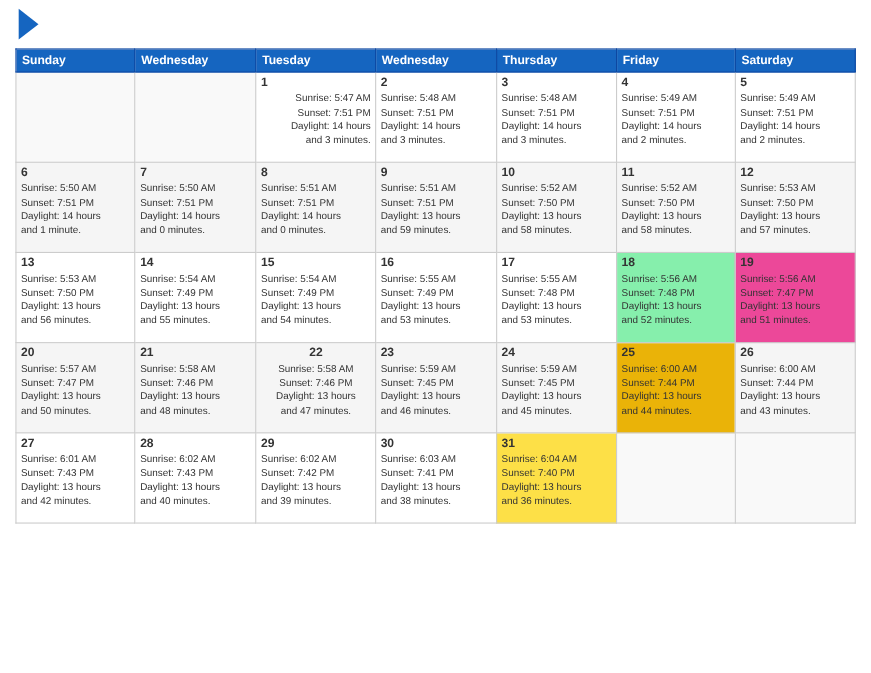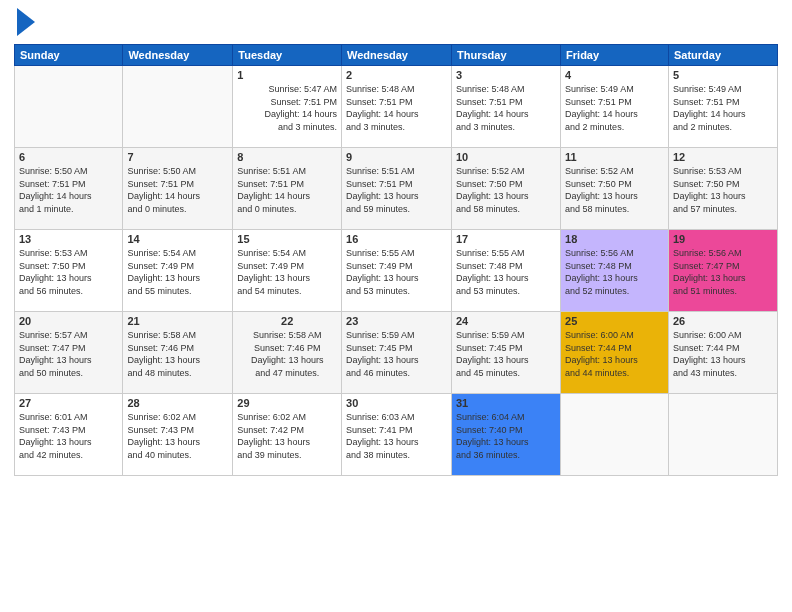--- a/index.html
+++ b/index.html
@@ -251,21 +251,21 @@
 Daylight: 13 hours
 and 53 minutes.</div>
           </td>
           <td style="background: rgb(255, 255, 255);">
             <div class="day-num">17</div>
             <div class="day-info" style="white-space: pre-line;">Sunrise: 5:55 AM
 Sunset: 7:48 PM
 Daylight: 13 hours
 and 53 minutes.</div>
           </td>
-          <td style="background: #c4b5fd;">
+          <td style="background: #86efac;">
             <div class="day-num">18</div>
             <div class="day-info" style="white-space: pre-line;">Sunrise: 5:56 AM
 Sunset: 7:48 PM
 Daylight: 13 hours
 and 52 minutes.</div>
           </td>
           <td style="background: #ec4899;">
             <div class="day-num">19</div>
             <div class="day-info" style="white-space: pre-line;">Sunrise: 5:56 AM
 Sunset: 7:47 PM
@@ -346,21 +346,21 @@
 Daylight: 13 hours
 and 39 minutes.</div>
           </td>
           <td style="background: rgb(255, 255, 255);">
             <div class="day-num">30</div>
             <div class="day-info" style="white-space: pre-line;">Sunrise: 6:03 AM
 Sunset: 7:41 PM
 Daylight: 13 hours
 and 38 minutes.</div>
           </td>
-          <td style="background: #3b82f6;">
+          <td style="background: #fde047;">
             <div class="day-num">31</div>
             <div class="day-info" style="white-space: pre-line;">Sunrise: 6:04 AM
 Sunset: 7:40 PM
 Daylight: 13 hours
 and 36 minutes.</div>
           </td>
           <td class="empty" style="background: rgb(249, 249, 249);"></td>
           <td class="empty" style="background: rgb(249, 249, 249);"></td>
         </tr>
       </tbody>

